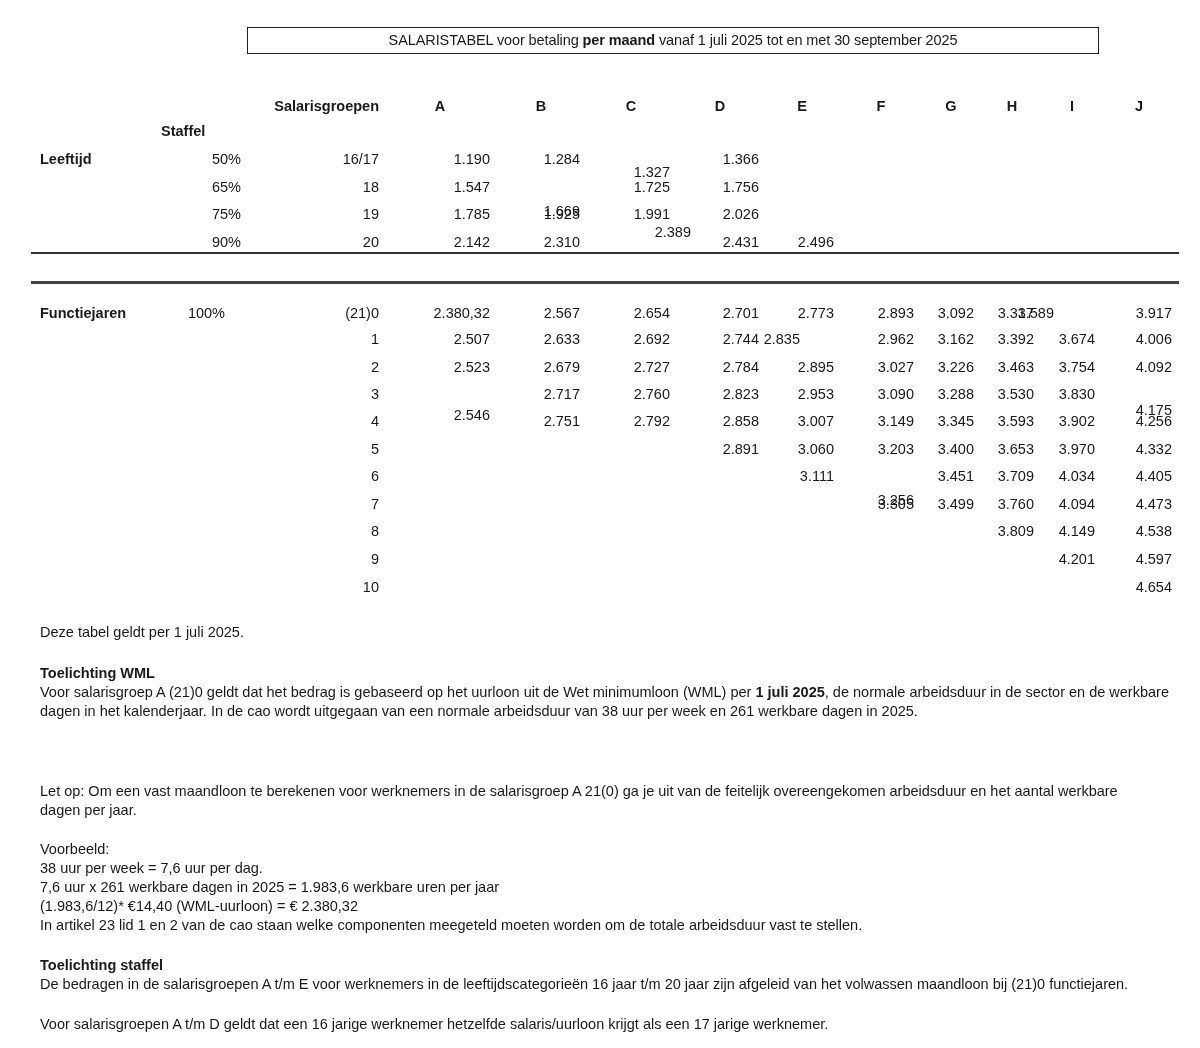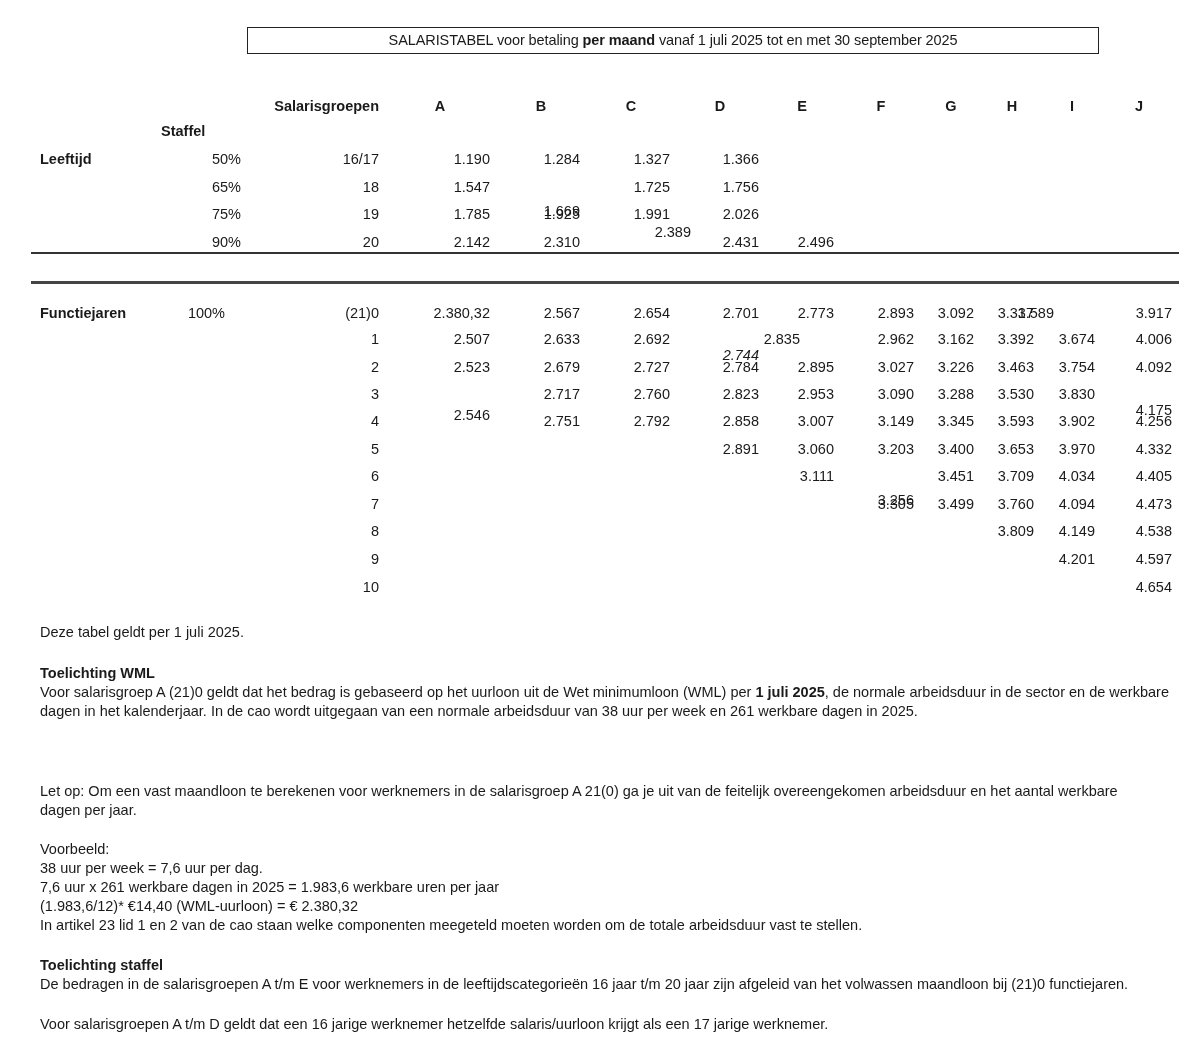--- a/index.html
+++ b/index.html
@@ -45,21 +45,21 @@
     <div class="cell bold" style="top: 106px; left: 831px; width: 100px; text-align: center;">F</div>
     <div class="cell bold" style="top: 106px; left: 901px; width: 100px; text-align: center;">G</div>
     <div class="cell bold" style="top: 106px; left: 962px; width: 100px; text-align: center;">H</div>
     <div class="cell bold" style="top: 106px; left: 1022px; width: 100px; text-align: center;">I</div>
     <div class="cell bold" style="top: 106px; left: 1089px; width: 100px; text-align: center;">J</div>
     <div class="cell bold" style="top: 159px; left: 40px;">Leeftijd</div>
     <div class="cell r" style="top: 159px; left: 41px; width: 200px;">50%</div>
     <div class="cell r" style="top: 159px; left: 179px; width: 200px;">16/17</div>
     <div class="cell r" style="top: 159px; left: 290px; width: 200px;">1.190</div>
     <div class="cell r" style="top: 159px; left: 380px; width: 200px;">1.284</div>
-    <div class="cell r" style="top: 159px; left: 470px; width: 200px;">1.327</div>
+    <div class="cell r" style="top: 172px; left: 470px; width: 200px;">1.327</div>
     <div class="cell r" style="top: 159px; left: 559px; width: 200px;">1.366</div>
     <div class="cell r" style="top: 187px; left: 41px; width: 200px;">65%</div>
     <div class="cell r" style="top: 187px; left: 179px; width: 200px;">18</div>
     <div class="cell r" style="top: 187px; left: 290px; width: 200px;">1.547</div>
     <div class="cell r" style="top: 187px; left: 380px; width: 200px; margin-top: 24px;">1.669</div>
     <div class="cell r" style="top: 187px; left: 470px; width: 200px;">1.725</div>
     <div class="cell r" style="top: 187px; left: 559px; width: 200px;">1.756</div>
     <div class="cell r" style="top: 214px; left: 41px; width: 200px;">75%</div>
     <div class="cell r" style="top: 214px; left: 179px; width: 200px;">19</div>
     <div class="cell r" style="top: 214px; left: 290px; width: 200px;">1.785</div>
@@ -83,21 +83,21 @@
     <div class="cell r" style="top: 313px; left: 634px; width: 200px;">2.773</div>
     <div class="cell r" style="top: 313px; left: 714px; width: 200px;">2.893</div>
     <div class="cell r" style="top: 313px; left: 774px; width: 200px;">3.092</div>
     <div class="cell r" style="top: 313px; left: 834px; width: 200px;">3.317</div>
     <div class="cell r" style="top: 313px; left: 854px; width: 200px;">3.589</div>
     <div class="cell r" style="top: 313px; left: 972px; width: 200px;">3.917</div>
     <div class="cell r" style="top: 339px; left: 179px; width: 200px;">1</div>
     <div class="cell r" style="top: 339px; left: 290px; width: 200px;">2.507</div>
     <div class="cell r" style="top: 339px; left: 380px; width: 200px;">2.633</div>
     <div class="cell r" style="top: 339px; left: 470px; width: 200px;">2.692</div>
-    <div class="cell r" style="top: 355px; left: 559px; width: 200px; font-style: italic;">2.744</div>
+    <div class="cell r" style="top: 339px; left: 559px; width: 200px;">2.744</div>
     <div class="cell r" style="top: 339px; left: 600px; width: 200px;">2.835</div>
     <div class="cell r" style="top: 339px; left: 714px; width: 200px;">2.962</div>
     <div class="cell r" style="top: 339px; left: 774px; width: 200px;">3.162</div>
     <div class="cell r" style="top: 339px; left: 834px; width: 200px;">3.392</div>
     <div class="cell r" style="top: 339px; left: 895px; width: 200px;">3.674</div>
     <div class="cell r" style="top: 339px; left: 972px; width: 200px;">4.006</div>
     <div class="cell r" style="top: 367px; left: 179px; width: 200px;">2</div>
     <div class="cell r" style="top: 367px; left: 290px; width: 200px;">2.523</div>
     <div class="cell r" style="top: 367px; left: 380px; width: 200px;">2.679</div>
     <div class="cell r" style="top: 367px; left: 470px; width: 200px;">2.727</div>

